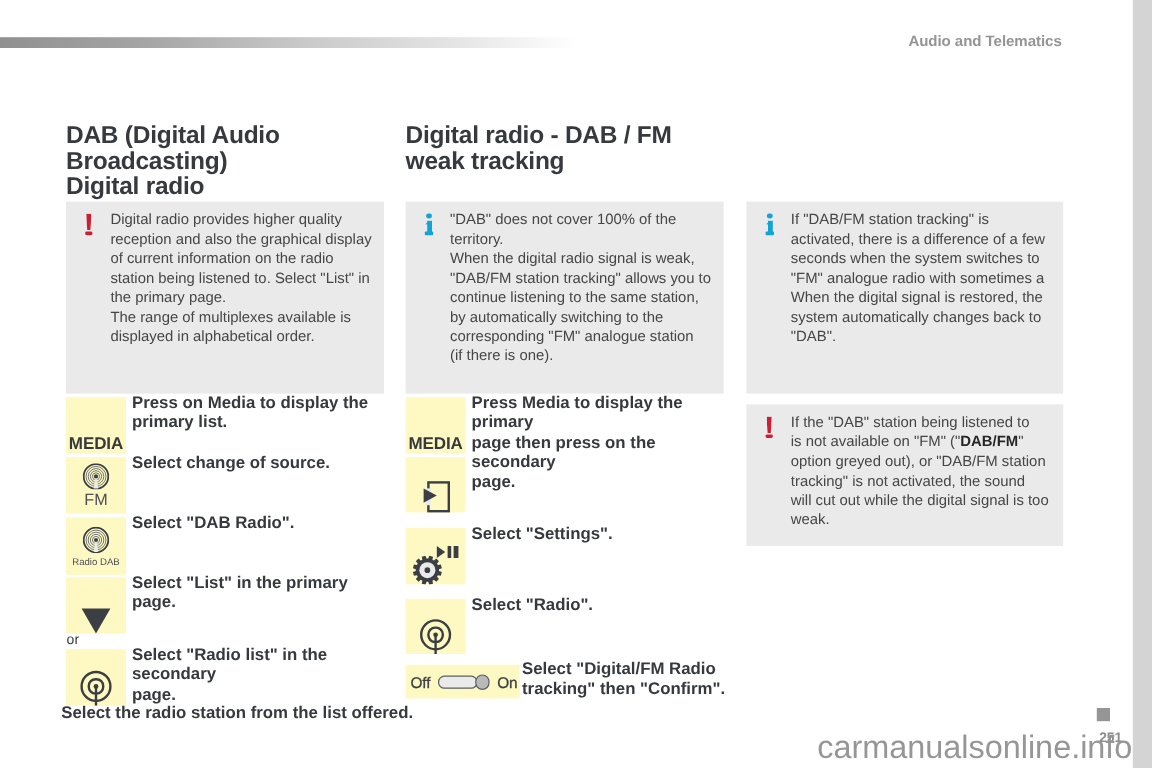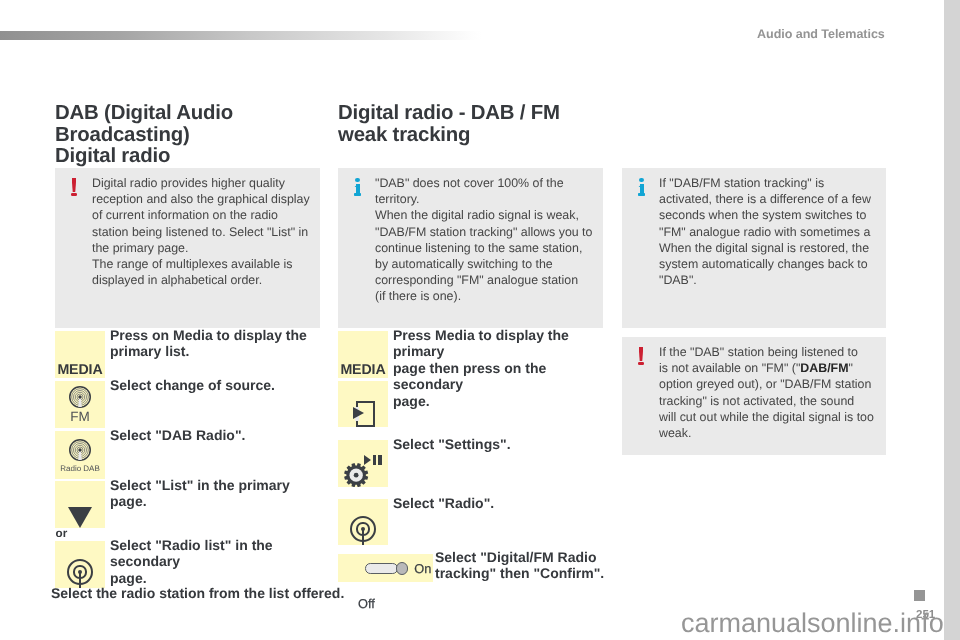--- a/index.html
+++ b/index.html
@@ -31,21 +31,21 @@
   .mark-info .serif-top{position:absolute;left:0px;top:6.4px;width:3.2px;height:3.0px;background:#12a5d4;
     clip-path:polygon(100% 0,100% 100%,0 100%);}
   .mark-info .serif-bot{position:absolute;left:-0.2px;top:15.0px;width:7.4px;height:2.6px;background:#12a5d4;border-radius:.8px;}
   .box .txt{position:absolute;left:37px;top:7px;right:6px;font-size:12.4px;color:#464646;line-height:16.2px;}
   .box .txt b{font-weight:bold;color:#262626;}
 
   
   .icon{position:absolute;background:#fef9c3;display:flex;align-items:flex-end;justify-content:center;}
   .icon .lbl{font-size:14.2px;font-weight:bold;color:#36393d;letter-spacing:-0.1px;}
   .proc{position:absolute;font-size:14px;font-weight:bold;color:#36393d;line-height:16.4px;}
-  .or{position:absolute;font-size:11.7px;font-weight:bold;color:#36393d;line-height:1;}
+  .or{position:absolute;font-size:11.7px;font-weight:normal;color:#36393d;line-height:1;}
   .icon .sublbl{font-size:13.5px;color:#4d5055;font-family:"Liberation Sans",sans-serif;line-height:13px;}
 
   
   .radio-wave{display:block;width:22px;height:22px;}
 
   
   .tri-down{display:block;width:0;height:0;border-left:12.7px solid transparent;border-right:12.7px solid transparent;border-top:21.4px solid #3b3f44;margin-top:3px;}
 
   
   .antenna{position:relative;display:block;width:26px;height:29px;}
@@ -66,21 +66,21 @@
   .gear svg{position:absolute;left:0;top:7.8px;}
   .gear .pp{position:absolute;left:19.3px;top:0;width:18.2px;height:10.3px;}
   .gear .pp .play{position:absolute;left:0;top:0;width:0;height:0;
     border-top:5.15px solid transparent;border-bottom:5.15px solid transparent;border-left:7.1px solid #3b3f44;}
   .gear .pp .b1{position:absolute;left:9.6px;top:0;width:3.2px;height:10.3px;background:#3b3f44;}
   .gear .pp .b2{position:absolute;left:14.7px;top:0;width:3.5px;height:10.3px;background:#3b3f44;}
 
   
   .toggle-box{display:block;}
   .tg-off,.tg-on{position:absolute;font-size:12.8px;color:#3b3f44;font-family:"Liberation Sans",sans-serif;line-height:1;-webkit-text-stroke:0.25px #3b3f44;}
-  .tg-off{left:20px;top:9.0px;margin-top:35px;}
+  .tg-off{left:4px;top:9.0px;}
   .tg-on{left:76.3px;top:9.0px;}
   .tg-track{position:absolute;left:27.4px;top:9.2px;display:block;width:32.3px;height:10.6px;border:1.7px solid #5a5f63;
     border-radius:5.3px;background:#eaeaea;box-sizing:border-box;}
   .tg-knob{position:absolute;left:29.3px;top:-1.9px;width:12.4px;height:12.4px;border-radius:50%;
     background:#b9b9b9;border:1.3px solid #5a5f63;box-sizing:border-box;}
 
   
   .wm{position:absolute;font-family:"Liberation Sans",sans-serif;color:#969696;}
   .pgsq{position:absolute;background:#959595;}
   .pgnum{position:absolute;font-size:11.5px;font-weight:bold;color:#8d8d8d;}

